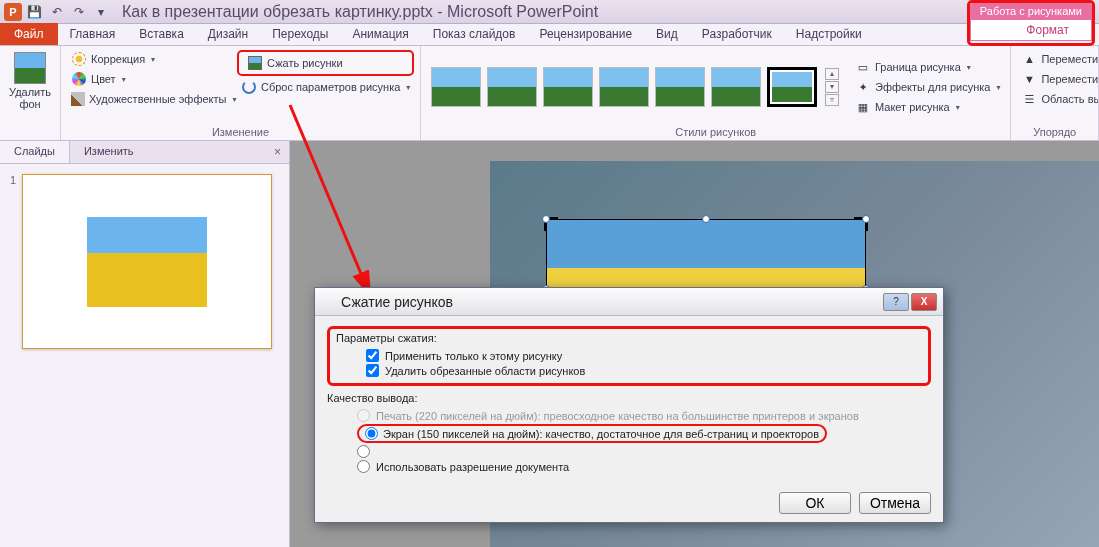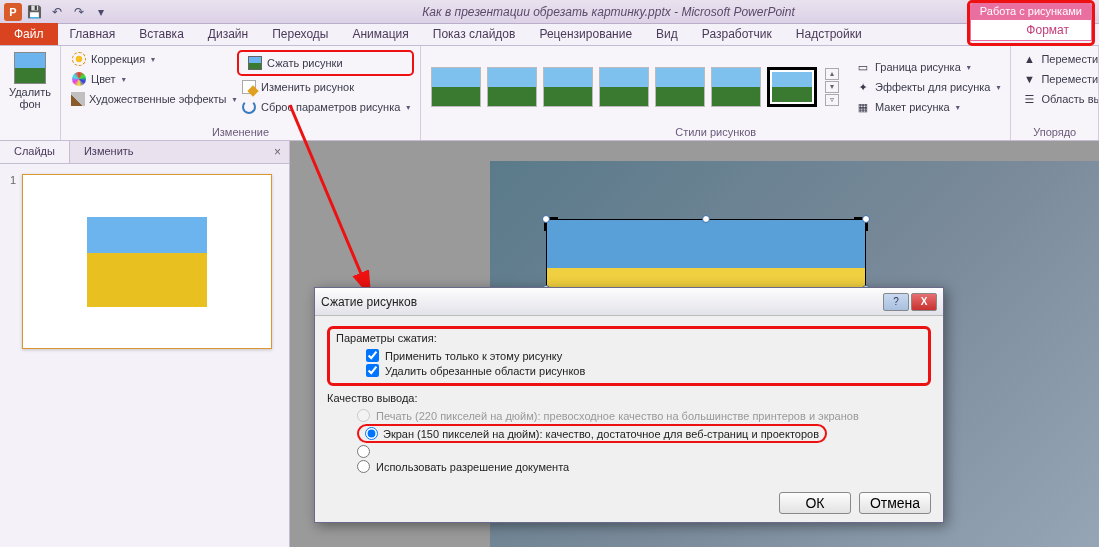--- a/index.html
+++ b/index.html
@@ -3,21 +3,21 @@
 <meta charset="utf-8">
 <style>
   * { box-sizing: border-box; margin: 0; padding: 0; font-family: "Segoe UI", Tahoma, sans-serif; }
   body { width: 1099px; height: 547px; background: #fff; overflow: hidden; position: relative; font-size: 12px; }
 
   
   .titlebar { height: 24px; background: linear-gradient(#e9e2ee, #dcd1e6); display: flex; align-items: center; padding: 0 4px; border-bottom: 1px solid #b9aec8; }
   .app-icon { width: 18px; height: 18px; background: #d95b2a; border-radius: 3px; display: flex; align-items: center; justify-content: center; color: #fff; font-weight: bold; font-size: 11px; margin-right: 4px; }
   .qat { display: flex; gap: 4px; margin-right: 12px; }
   .qat-btn { width: 18px; height: 18px; display: flex; align-items: center; justify-content: center; color: #4a4a6a; }
-  .title-text { flex: 1; text-align: center; color: #5a4a6a; font-size: 12px; font-style: italic; }
+  .title-text { flex: 1; color: #5a4a6a; font-size: 16px; }
 
   
   .tabs { height: 22px; background: #f5f1f8; display: flex; align-items: flex-end; border-bottom: 1px solid #c5bbd2; position: relative; }
   .file-tab { background: #d9431f; color: #fff; padding: 3px 14px; font-size: 12px; height: 22px; display: flex; align-items: center; }
   .tab { padding: 3px 12px; color: #4a3a5a; cursor: pointer; height: 22px; display: flex; align-items: center; }
   .contextual-tab-group { position: absolute; right: 4px; top: -24px; height: 46px; }
   .ctx-header { background: #e86fa0; color: #fff; padding: 2px 10px; font-size: 11px; text-align: center; border-radius: 3px 3px 0 0; }
   .ctx-tab { background: #fff; color: #c23d7a; padding: 3px 22px; text-align: right; border: 1px solid #e86fa0; }
   .ctx-highlight { border: 3px solid #e11; border-radius: 5px; }
 
@@ -62,21 +62,21 @@
   .h-tl { left: -5px; top: -5px; } .h-tr { right: -5px; top: -5px; }
   .h-t { left: 50%; top: -5px; margin-left: -4px; }
   .h-l { left: -5px; top: 50%; margin-top: -4px; } .h-r { right: -5px; top: 50%; margin-top: -4px; }
   .crop { position: absolute; background: #000; }
   .c-tl { left: -3px; top: -3px; width: 14px; height: 3px; } .c-tl2 { left: -3px; top: -3px; width: 3px; height: 14px; }
   .c-tr { right: -3px; top: -3px; width: 14px; height: 3px; } .c-tr2 { right: -3px; top: -3px; width: 3px; height: 14px; }
 
   
   .dialog { position: absolute; left: 314px; top: 287px; width: 630px; background: #f0f0f0; border: 1px solid #6a6a8a; box-shadow: 3px 3px 12px rgba(0,0,0,.4); }
   .dlg-title { height: 28px; background: linear-gradient(#fdfdfd, #e2e2ea); display: flex; align-items: center; padding: 0 6px; border-bottom: 1px solid #bbb; }
-  .dlg-title-text { font-size: 12px; color: #222; }
+  .dlg-title-text { font-size: 14px; color: #222; margin-left: 20px; }
   .dlg-title-btns { margin-left: auto; display: flex; gap: 2px; }
   .dlg-tbtn { width: 26px; height: 18px; border: 1px solid #888; border-radius: 2px; font-size: 10px; text-align: center; line-height: 16px; }
   .dlg-help { background: linear-gradient(#c9d8f0,#a8c0e0); color: #335; }
   .dlg-close { background: linear-gradient(#e87070,#c83030); color: #fff; font-weight: bold; }
   .dlg-body { padding: 10px 12px; font-size: 11px; color: #222; }
   .fs-label { margin-bottom: 4px; }
   .fs-indent { margin-left: 18px; display: flex; align-items: center; gap: 6px; padding: 1px 12px; }
   .fs-highlight { border: 3px solid #e11; border-radius: 6px; padding: 3px 6px 5px; margin-bottom: 6px; }
   .radio-highlight { border: 2px solid #e11; border-radius: 10px; padding: 1px 6px; display: inline-flex; align-items: center; gap: 5px; }
   .disabled { color: #999; }
@@ -164,26 +164,20 @@
       </div>
       <div class="col" style="width:180px">
         <div class="compress-highlight">
           <div class="small-btn">
               <span class="mi">
                 <span class="ico-compress"></span>
               </span>
               <span>Сжать рисунки</span>
             </div>
         </div>
-        <div class="small-btn">
-            <span class="mi">
-              <span class="ico-edit"></span>
-            </span>
-            <span>Изменить рисунок</span>
-          </div>
         <div class="small-btn dd">
             <span class="mi">
               <span class="ico-reset"></span>
             </span>
             <span>Сброс параметров рисунка</span>
           </div>
       </div>
     </div>
     <div class="group-label">Изменение</div>
   </div>

